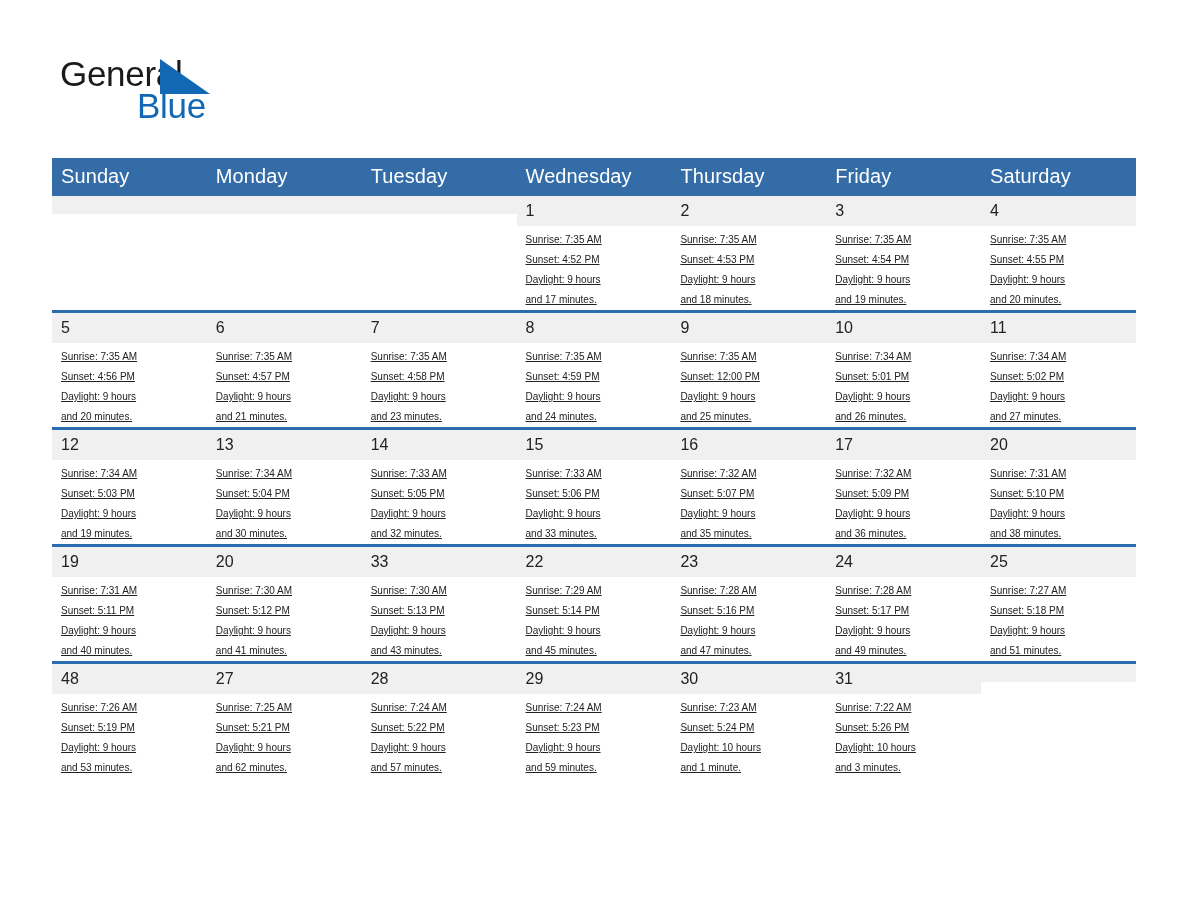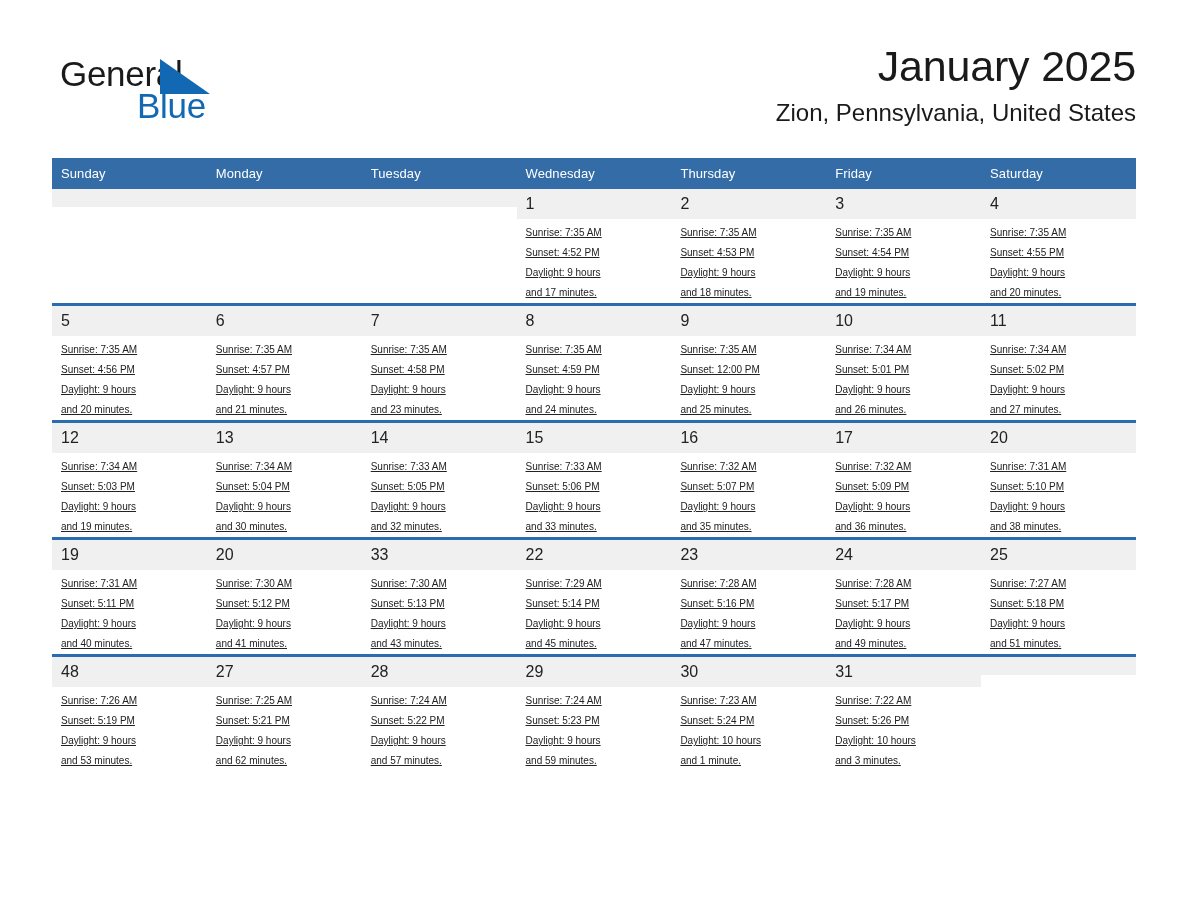--- a/index.html
+++ b/index.html
@@ -96,21 +96,21 @@
     top: 158px;
     width: 1084px;
     border-collapse: collapse;
     table-layout: fixed;
   }
   .calendar col { width: 154.857px; }
 
   thead th {
     background: #336ca6;
     color: #ffffff;
-    font-size: 13px;
+    font-size: 20px;
     font-weight: 400;
     text-align: left;
     padding: 7px 0 8px 9px;
     height: 16px;
     vertical-align: middle;
     letter-spacing: 0.1px;
   }
 
   tbody tr.week-row > td {
     vertical-align: top;
@@ -159,24 +159,20 @@
     <div class="logo">
       <span class="logo-general">General</span>
       <span class="logo-triangle">
         <svg width="50" height="35" viewBox="0 0 50 35" xmlns="http://www.w3.org/2000/svg">
           <polygon points="0,0 50,35 0,35" fill="#1268b3"></polygon>
         </svg>
       </span>
       <span class="logo-blue">Blue</span>
     </div>
 
-    <div class="title-block">
-      <div class="month-title">January 2025</div>
-      <div class="location">Zion, Pennsylvania, United States</div>
-    </div>
 
   </div>
 
   <table class="calendar">
     <colgroup>
       <col>
         <col>
         <col>
         <col>
         <col>

